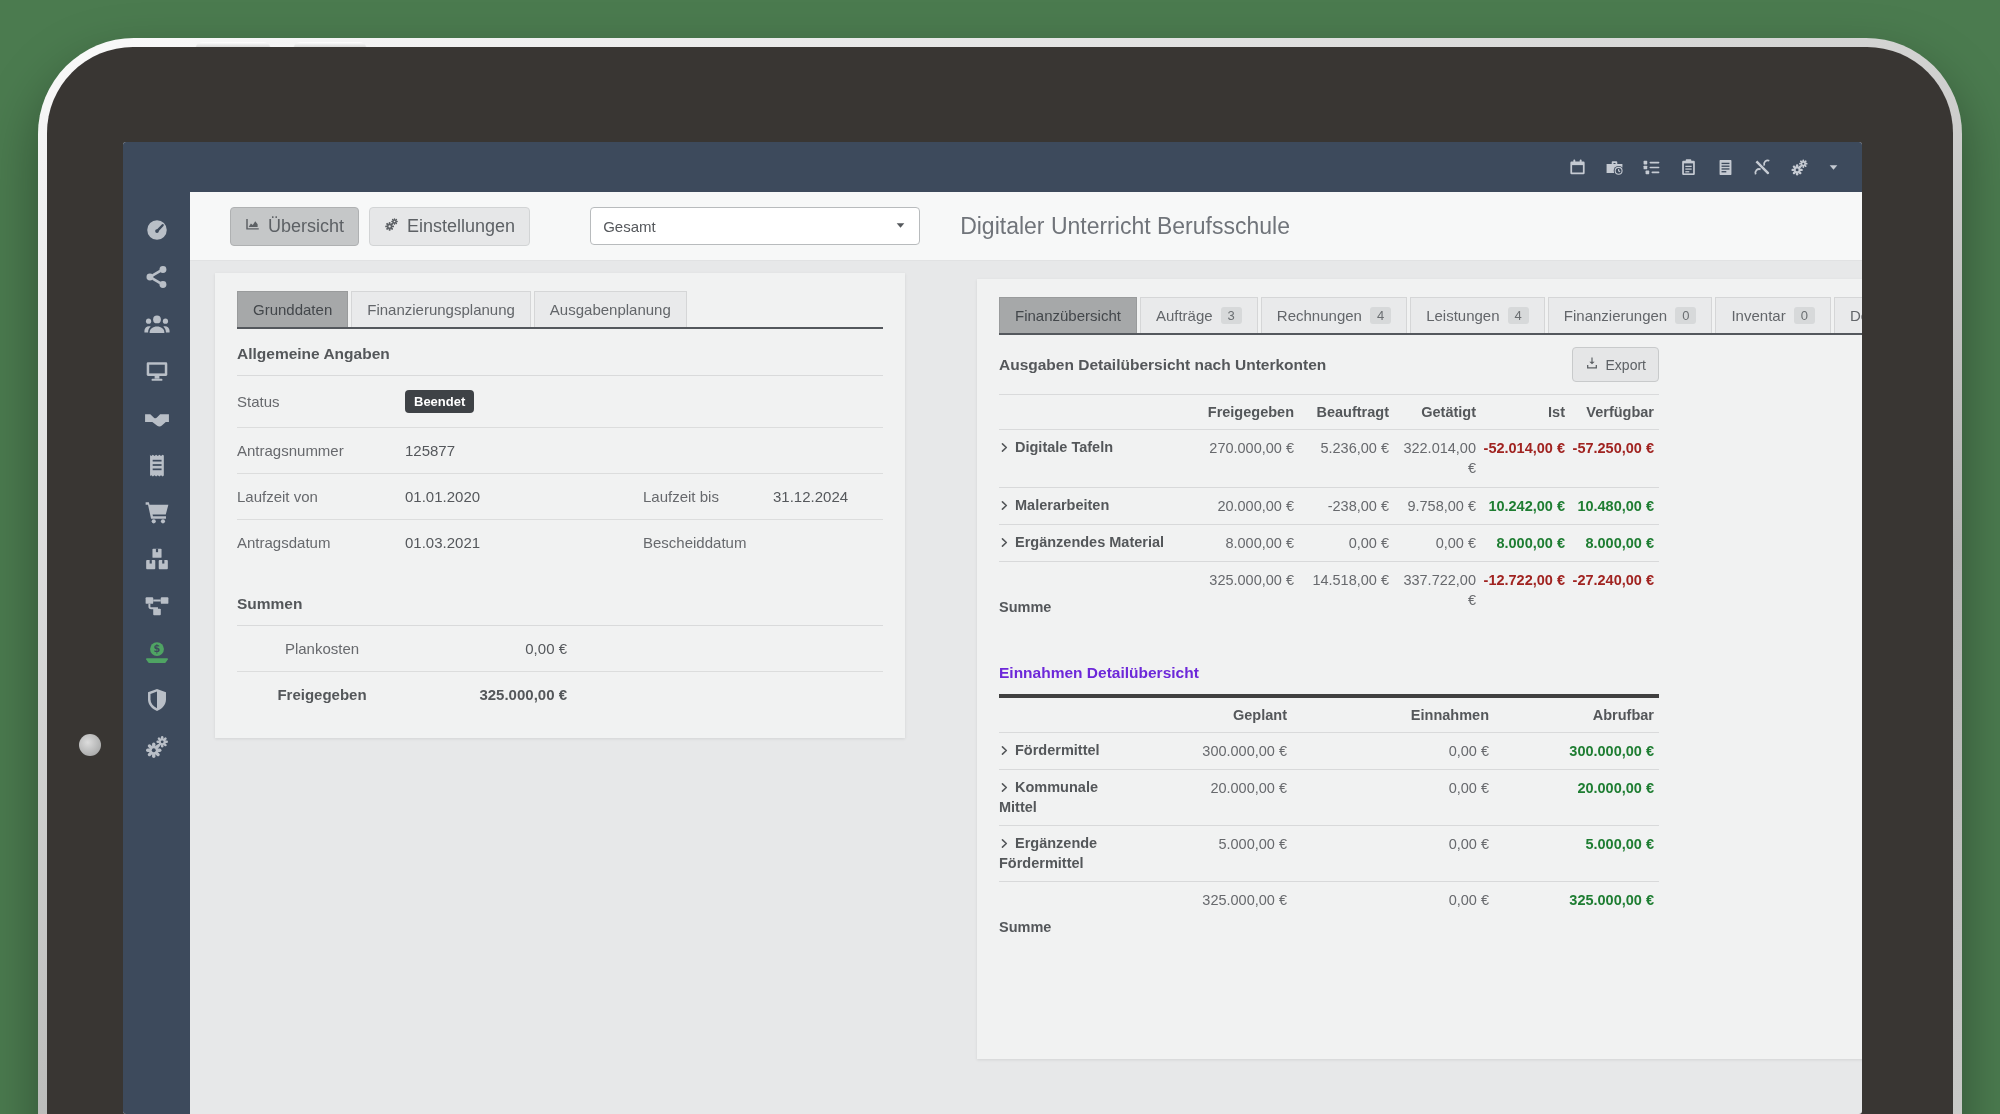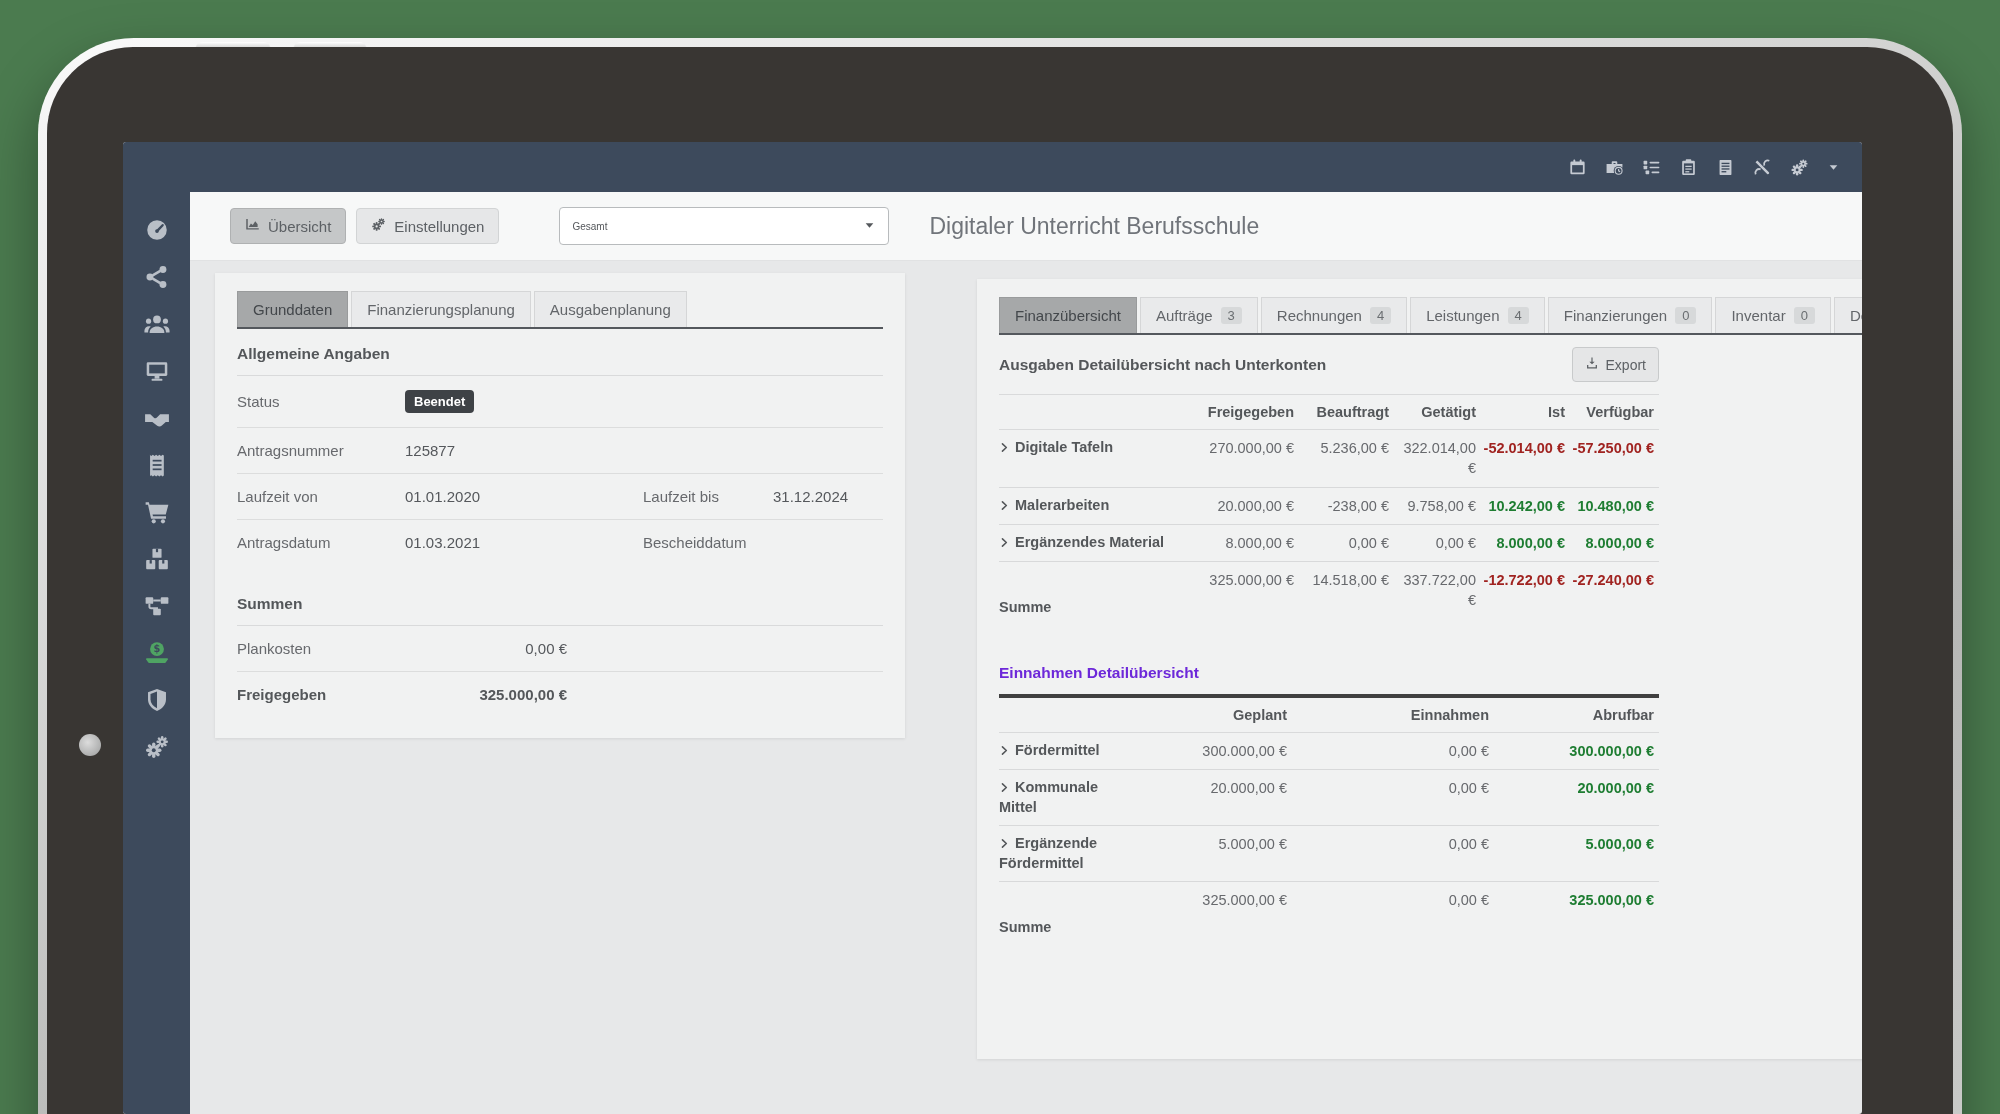--- a/index.html
+++ b/index.html
@@ -21,26 +21,26 @@
           overflow:hidden;border-radius:3px;}
   .appbar{height:50px;background:#3d4a5c;display:flex;align-items:center;justify-content:flex-end;
           padding-right:22px;gap:18px;color:#c5cad2;}
   .appbar .icon{display:inline-flex;align-items:center;}
   .body{display:flex;height:922px;}
   .sidenav{width:67px;background:#3d4a5c;padding-top:14px;display:flex;flex-direction:column;align-items:center;flex:0 0 67px;}
   .side-item{height:47px;width:100%;display:flex;align-items:center;justify-content:center;color:#b9bfc7;cursor:pointer;}
   .side-item.active{color:var(--accent,#4fa463);}
   .main{flex:1;position:relative;}
   .toolbar{height:68px;background:#f7f8f8;display:flex;align-items:center;padding:0 40px;border-bottom:1px solid #e1e2e3;}
-  .btn{display:inline-flex;align-items:center;gap:8px;font-size:15px;color:#5d6165;padding:8px 14px;border-radius:4px;cursor:pointer;white-space:nowrap;}
+  .btn{display:inline-flex;align-items:center;gap:8px;font-size:18px;color:#5d6165;padding:8px 14px;border-radius:4px;cursor:pointer;white-space:nowrap;}
   .btn.primary{background:#c5c7c8;border:1px solid #afb1b2;}
   .btn.secondary{background:#e6e7e8;border:1px solid #d2d4d5;margin-left:10px;}
   .select{width:330px;height:38px;box-sizing:border-box;background:#fff;border:1px solid #b8bbbd;border-radius:4px;
           display:flex;align-items:center;justify-content:space-between;padding:0 12px;margin-left:60px;
-          font-size:10px;color:#55585c;cursor:pointer;}
+          font-size:15px;color:#55585c;cursor:pointer;}
   .page-title{margin-left:40px;font-size:23px;color:#70747a;white-space:nowrap;}
   .content{position:relative;height:854px;}
   .panel{position:absolute;background:#f1f2f2;box-shadow:0 1px 3px rgba(0,0,0,.09);box-sizing:border-box;padding:18px 22px;}
   #left-panel{left:25px;top:12px;width:690px;height:465px;}
   #right-panel{left:787px;top:18px;width:925px;height:780px;}
   
   .tabs{display:flex;border-bottom:2px solid #54585d;}
   .tab{font-size:15px;color:#63666a;background:#e9eaeb;border:1px solid #d5d6d7;border-bottom:none;
        padding:9px 15px;margin-right:3px;cursor:pointer;display:inline-flex;align-items:center;gap:8px;white-space:nowrap;}
   .tab.active{background:#a6a8a9;border-color:#999b9c;color:#43474b;}
@@ -48,21 +48,21 @@
   
   .sec-head{font-size:15.5px;font-weight:bold;color:#54575a;padding:16px 0 12px;border-bottom:1px solid #d9dadb;}
   .frow{display:grid;grid-template-columns:168px 238px 130px 1fr;align-items:center;padding:14px 0;
         border-bottom:1px solid #dcdddd;font-size:15px;}
   .frow.noline{border-bottom:none;}
   .frow .lab{color:#67696d;} .frow .val{color:#55585c;}
   .status-badge{background:#3e4246;color:#fff;font-weight:bold;font-size:13px;padding:4px 9px;border-radius:4px;display:inline-block;}
   .sums-gap{height:14px;}
   .srow{display:flex;padding:14px 0;border-bottom:1px solid #dcdddd;font-size:15px;}
   .srow:last-child{border-bottom:none;}
-  .srow .lab{flex:0 0 170px;color:#67696d;}
+  .srow .lab{flex:0 0 170px;color:#67696d;text-align:center;}
   .srow .val{flex:0 0 160px;text-align:right;color:#55585c;}
   .srow.bold .lab,.srow.bold .val{font-weight:bold;color:#54575a;}
   
   .rp-content{width:660px;}
   .export-row{display:flex;justify-content:space-between;align-items:center;padding:12px 0;border-bottom:1px solid #d9dadb;}
   .t-title{font-size:15.5px;font-weight:bold;color:#54575a;}
   .export-btn{display:inline-flex;gap:7px;align-items:center;background:#e5e6e7;border:1px solid #c8cacb;border-radius:4px;
               padding:8px 12px;font-size:14px;color:#5d6165;cursor:pointer;}
   .exp-grid{display:grid;grid-template-columns:185px 105px 90px 82px 84px 84px;column-gap:5px;}
   .inc-grid{display:grid;grid-template-columns:120px 163px 197px 160px;column-gap:5px;}

